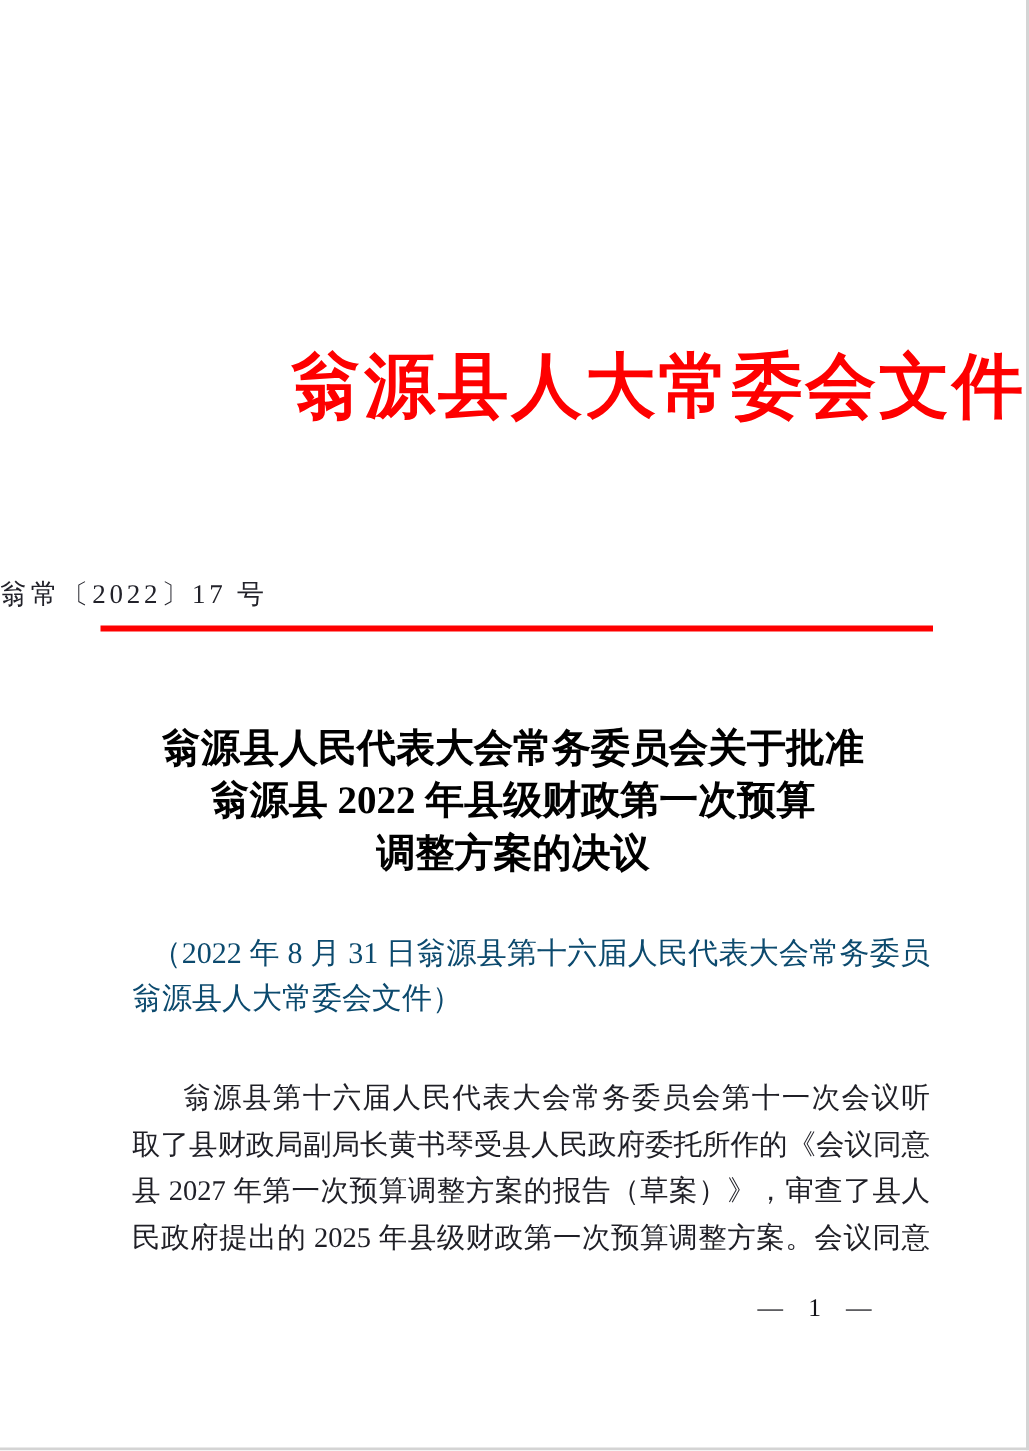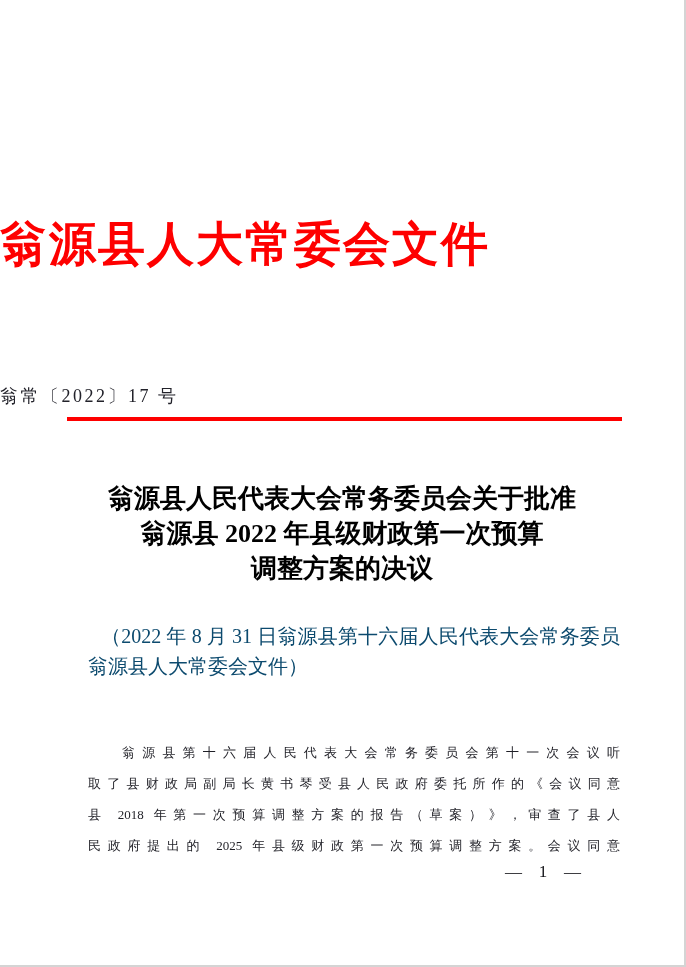--- a/index.html
+++ b/index.html
@@ -9,24 +9,24 @@
     height: 965px;
     background: #ffffff;
     border-right: 2px solid var(--page-border, #d4d4d4);
     border-bottom: 2px solid var(--page-border, #d4d4d4);
     font-family: "Liberation Serif", "DejaVu Serif", serif;
     color: var(--text, #1d1d1f);
     overflow: hidden;
   }
   .letterhead {
     position: absolute;
-    top: 212px;
+    top: 226px;
     left: 0;
     width: 100%;
-    text-align: left;
+    text-align: right;
     font-size: 47px;
     line-height: 64px;
     font-weight: bold;
     letter-spacing: 2px;
     color: var(--accent-red, #fe0000);
     white-space: nowrap;
   }
   .docnum {
     position: absolute;
     top: 383px;
@@ -66,24 +66,23 @@
     font-size: 20px;
     line-height: 30px;
     color: #0c4a6e;
   }
   .note .indent { text-indent: 13px; }
   .bodytext {
     position: absolute;
     top: 717px;
     left: 88px;
     width: 532px;
-    font-size: 13px;
+    font-size: 19px;
     line-height: 31px;
     color: #1f1f26;
-    margin-top: 20px;
   }
   .bodytext .indent { text-indent: 34px; }
   .jl { text-align: justify; text-align-last: justify; }
   .pagenum {
     position: absolute;
     top: 860px;
     left: 505px;
     width: 76px;
     display: flex;
     justify-content: space-between;
@@ -111,21 +110,21 @@
   </div>
 
   <div class="note">
     <div class="indent jl">（2022 年 8 月 31 日翁源县第十六届人民代表大会常务委员</div>
     <div>翁源县人大常委会文件）</div>
   </div>
 
   <div class="bodytext">
     <div class="indent jl">翁源县第十六届人民代表大会常务委员会第十一次会议听</div>
     <div class="jl">取了县财政局副局长黄书琴受县人民政府委托所作的《会议同意</div>
-    <div class="jl">县 2018 年第一次预算调整方案的报告（草案）》，审查了县人</div>
+    <div class="jl">县 2027 年第一次预算调整方案的报告（草案）》，审查了县人</div>
     <div class="jl">民政府提出的 2025 年县级财政第一次预算调整方案。会议同意</div>
   </div>
 
   <div class="pagenum">
     <span>—</span>
     <span>1</span>
     <span>—</span>
   </div>
 
 </div>

